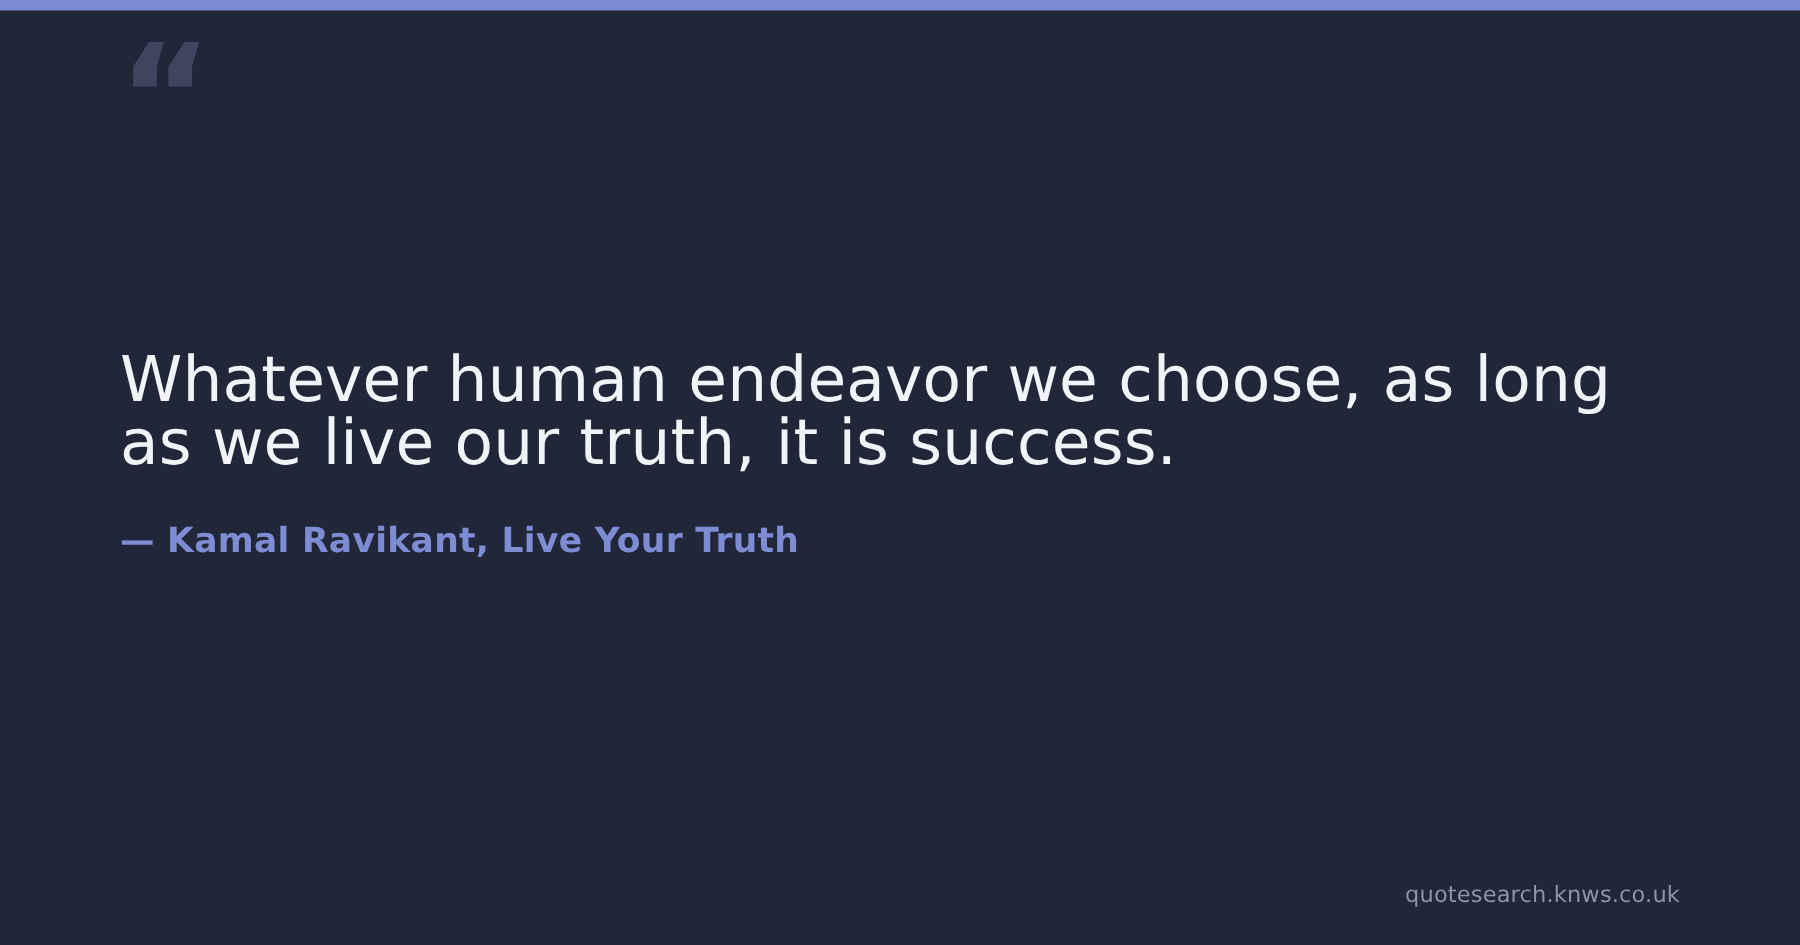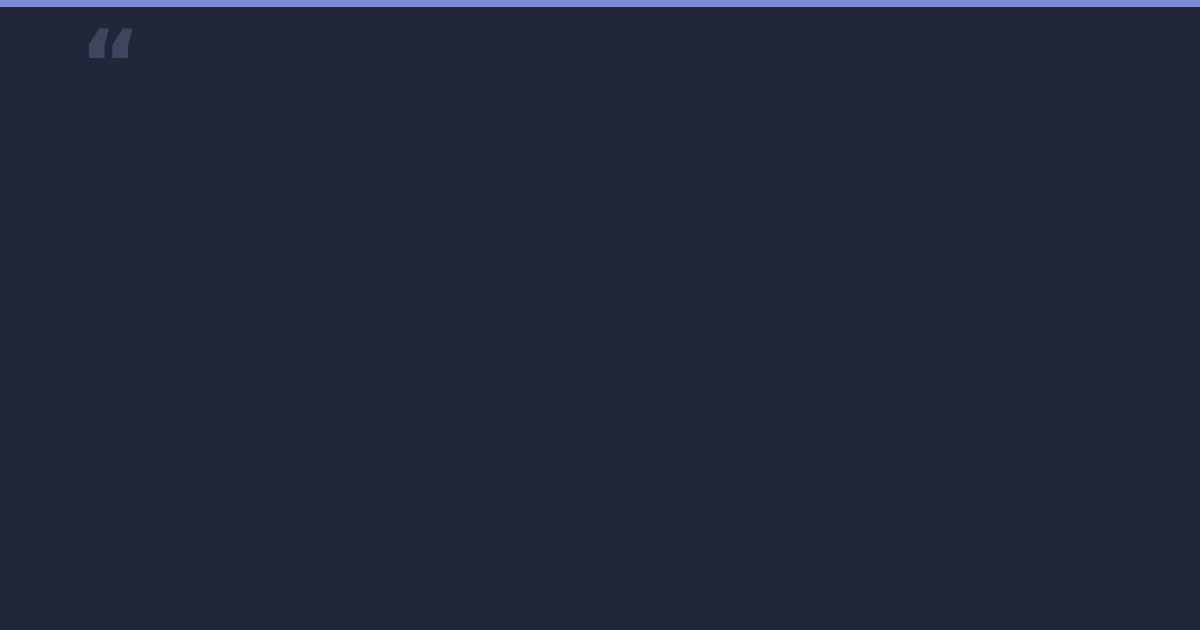--- a/index.html
+++ b/index.html
@@ -87,15 +87,21 @@
 </style>
 </head>
 <body>
 
 <div class="card">
 
   <div class="top-accent-bar"></div>
 
   <div class="quote-mark">“</div>
 
+  <div class="content">
+    <p class="quote-text">Whatever human endeavor we choose, as long as we live our truth, it is success.</p>
 
+    <p class="attribution">— Kamal Ravikant, Live Your Truth</p>
+  </div>
+
+  <div class="watermark">quotesearch.knws.co.uk</div>
 
 </div>
 
 </body></html>

